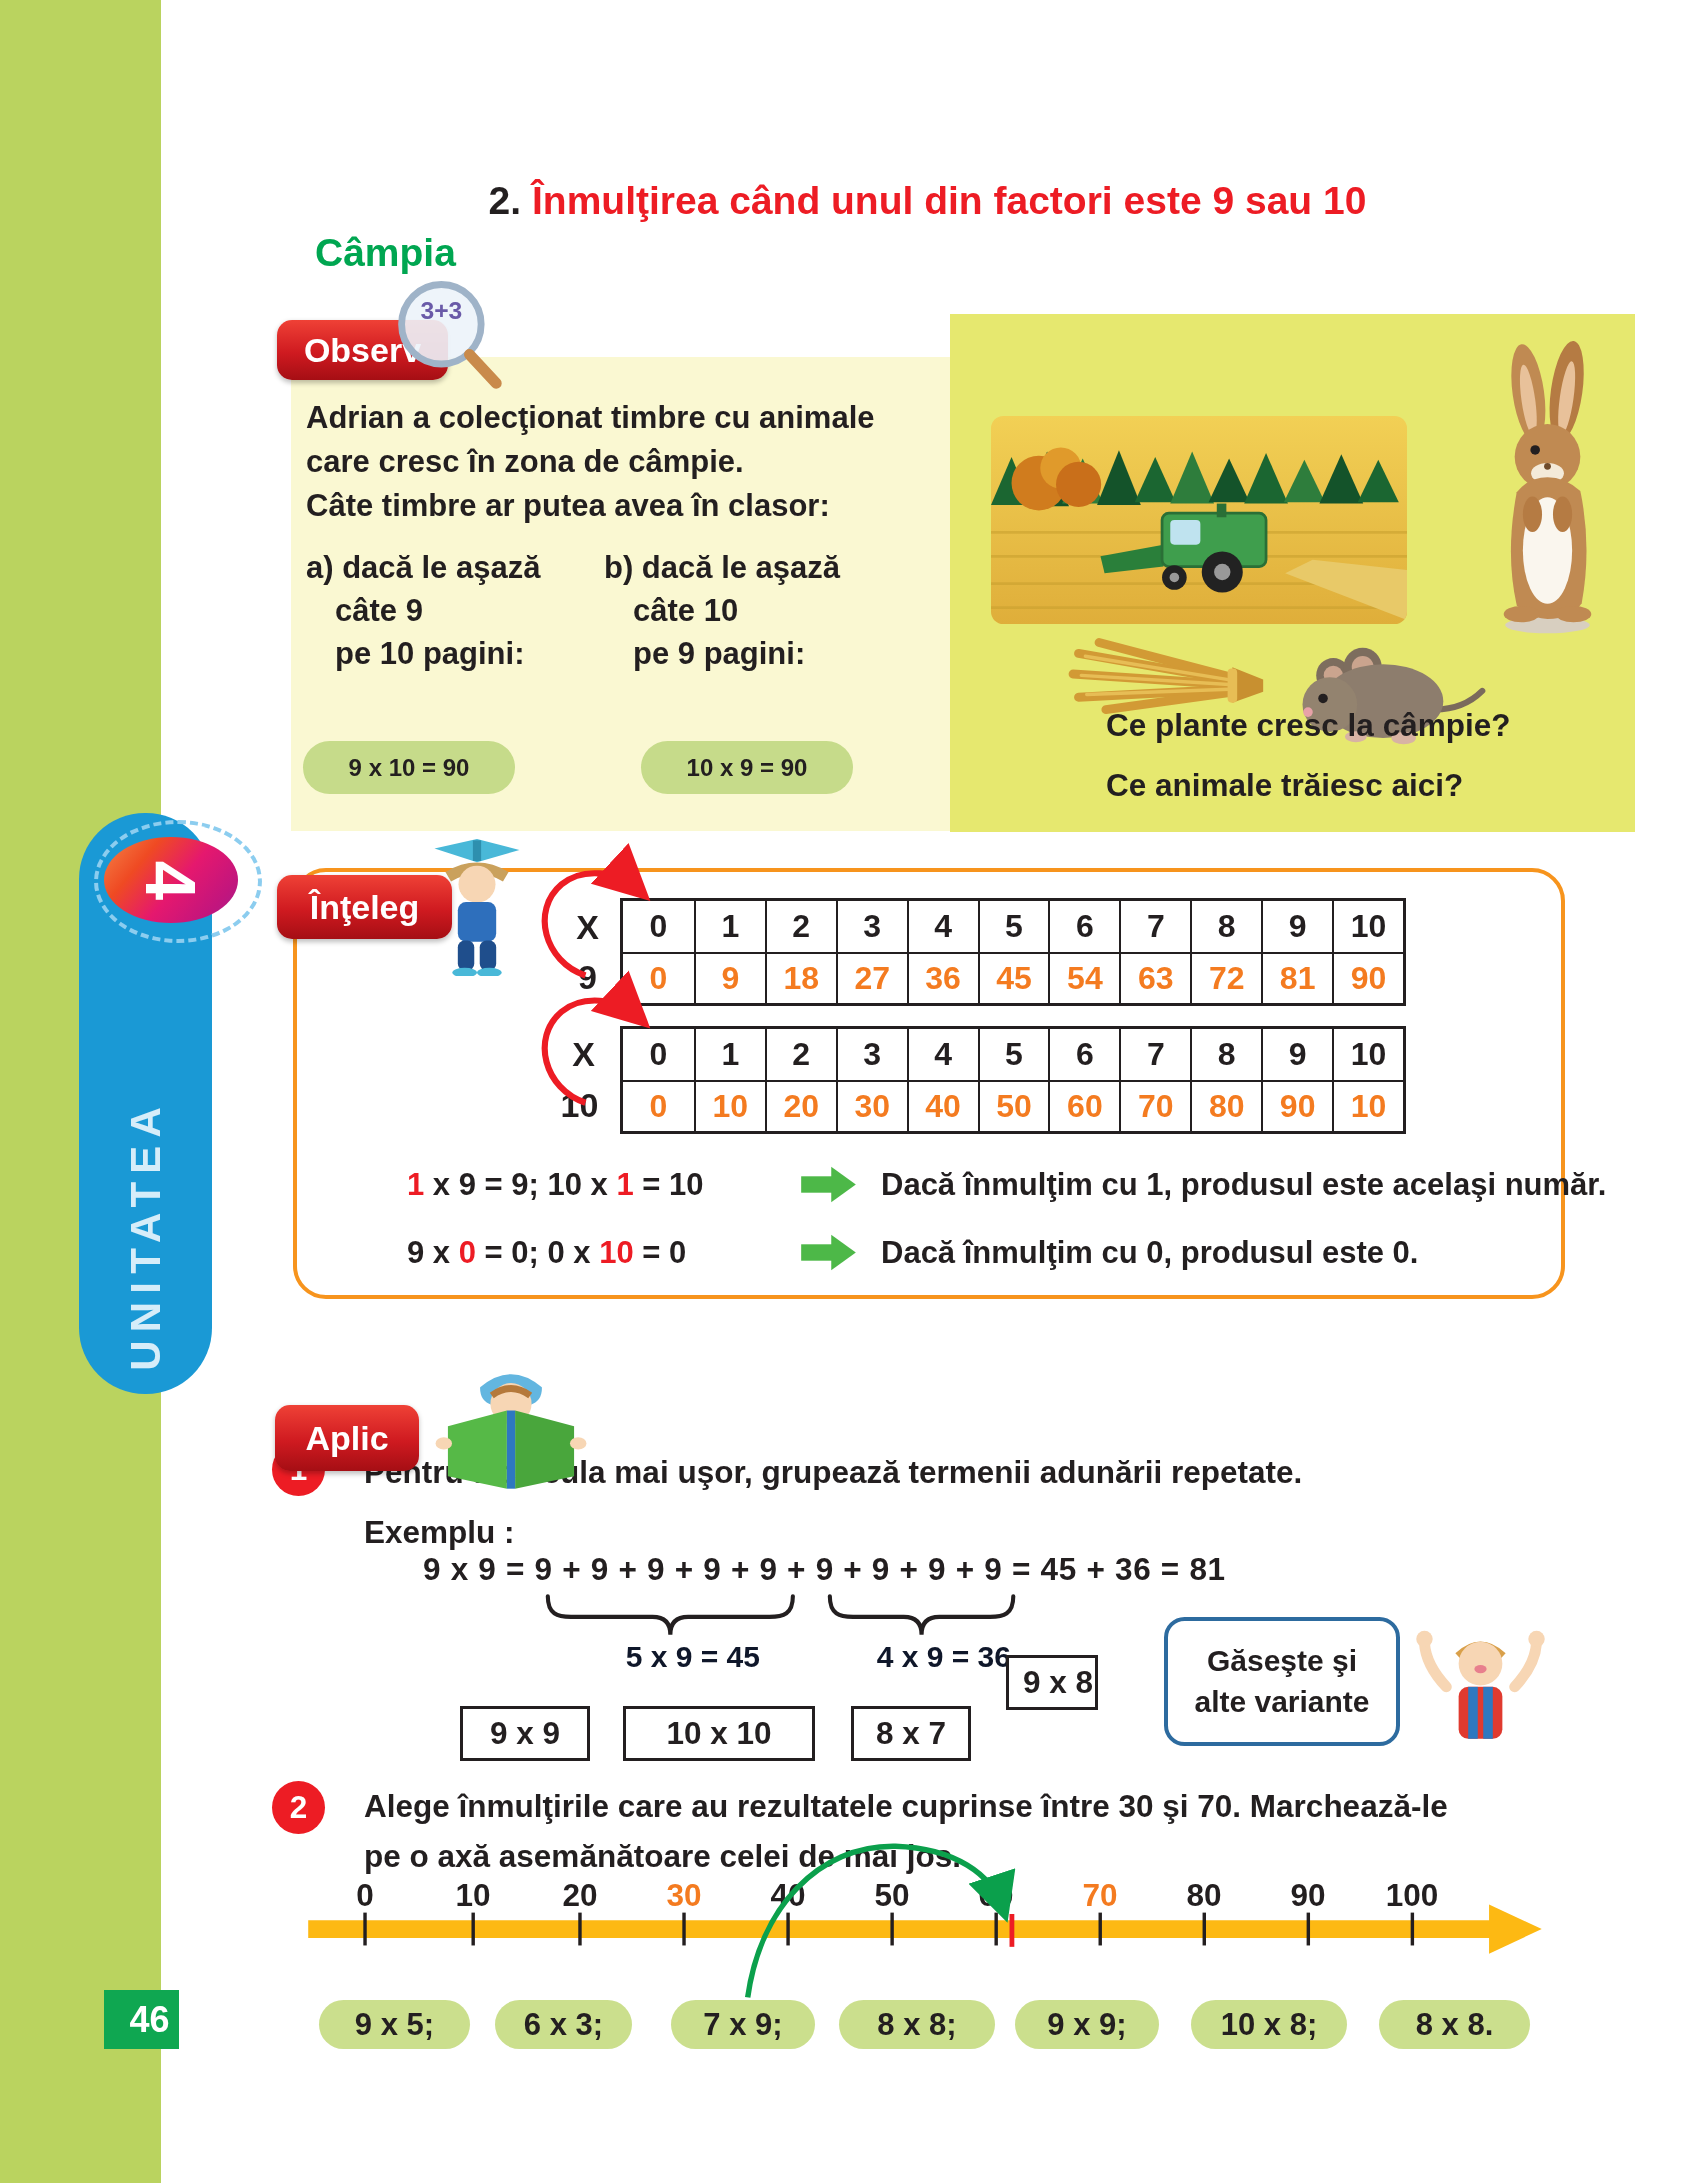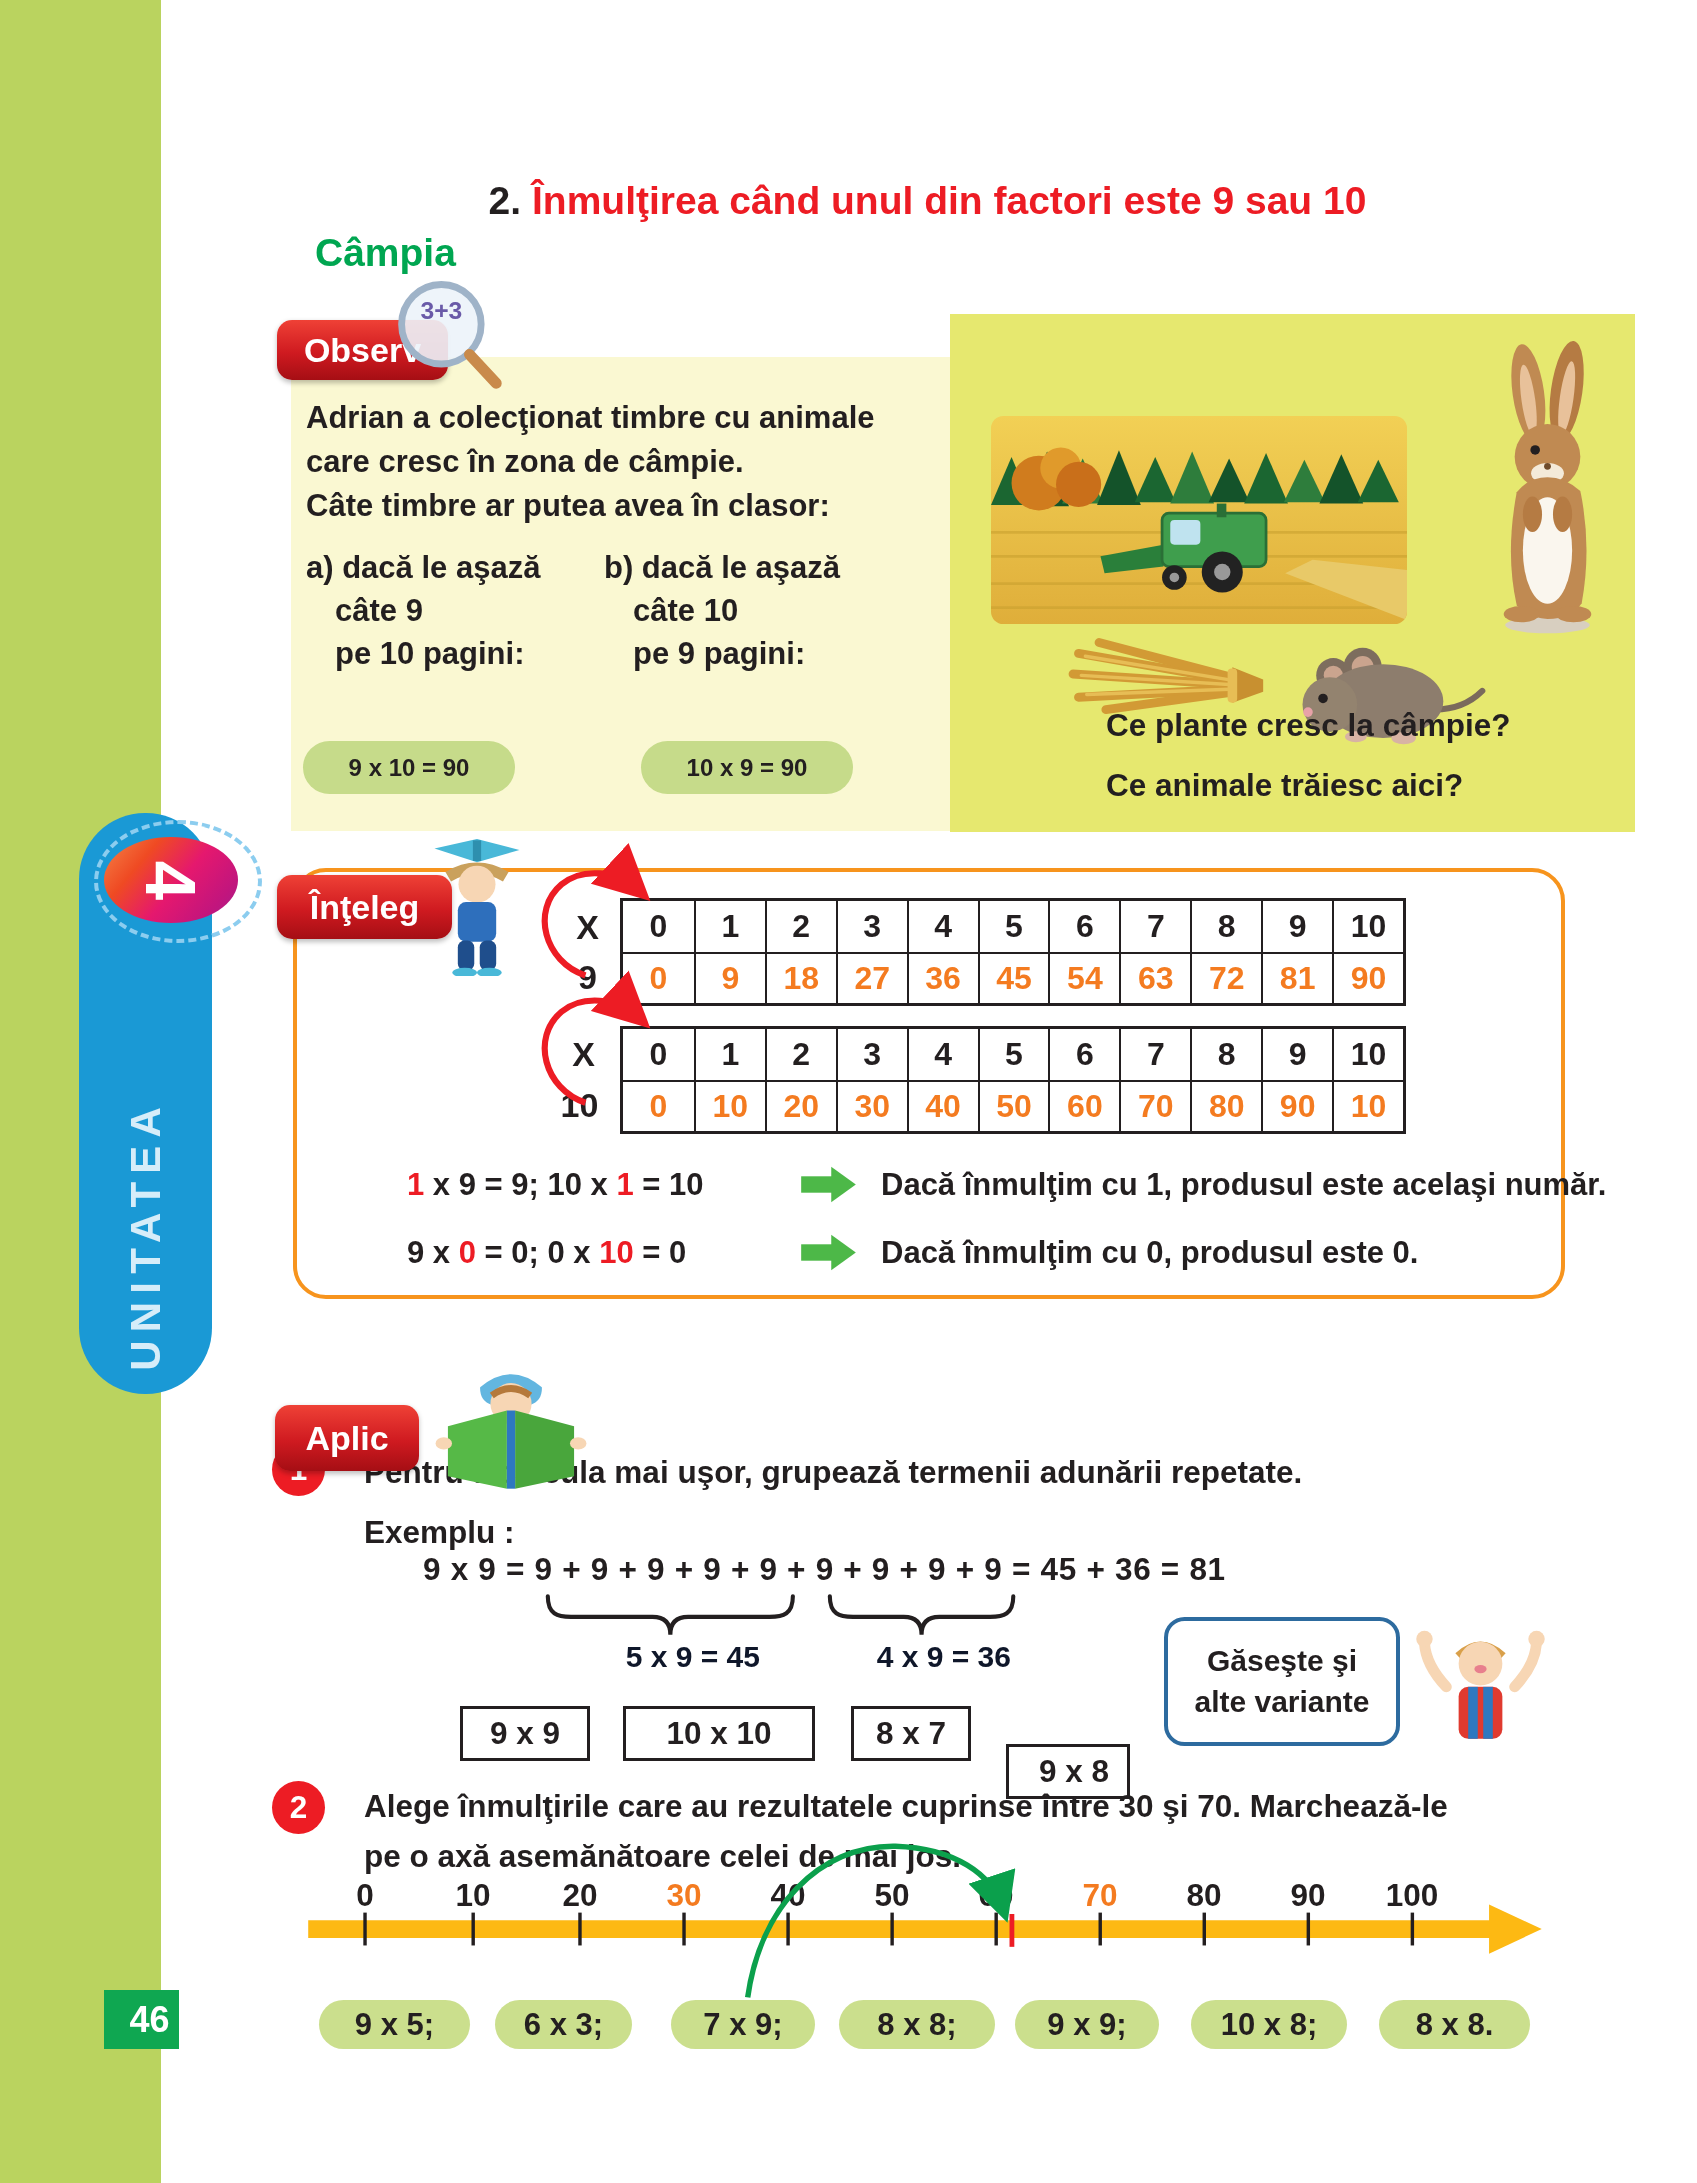--- a/index.html
+++ b/index.html
@@ -348,21 +348,21 @@
   <div class="abs excircle" style="left:272px;top:1443px;">1</div>
   <div class="abs ex-text" style="left:364px;top:1454px;width:1095px;">Pentru a calcula mai uşor, grupează termenii adunării repetate.</div>
   <div class="abs ex-text" style="left:364px;top:1514px;">Exemplu :</div>
   <div class="abs equation">9 x 9 = 9 + 9 + 9 + 9 + 9 + 9 + 9 + 9 + 9 = 45 + 36 = 81</div>
   <span class="abs group-label" style="left:582px;top:1640px;">5 x 9 = 45</span>
   <span class="abs group-label" style="left:833px;top:1640px;">4 x 9 = 36</span>
 
   <div class="abs opbox" style="left:460px;top:1706px;width:130px;">9 x 9</div>
   <div class="abs opbox" style="left:623px;top:1706px;width:192px;">10 x 10</div>
   <div class="abs opbox" style="left:851px;top:1706px;width:120px;">8 x 7</div>
-  <div class="abs opbox" style="left:1006px;top:1744px;width:124px;padding-left:12px;">9 x 8</div>
+  <div class="abs opbox" style="left:1006px;top:1655px;width:92px;padding-left:12px;">9 x 8</div>
 
   <div class="abs speech-bubble">
     <span>Găseşte şi</span>
     <span>alte variante</span>
   </div>
   <div class="abs" style="left:1405px;top:1624px;width:151px;height:123px;">
     <svg width="151" height="123" viewBox="0 0 220 180">
       <path d="M60,92 Q30,60 28,28" stroke="#f7d6b4" stroke-width="16" fill="none" stroke-linecap="round"></path>
       <path d="M160,92 Q190,60 192,28" stroke="#f7d6b4" stroke-width="16" fill="none" stroke-linecap="round"></path>
       <circle cx="28" cy="22" r="12" fill="#f7d6b4"></circle>

